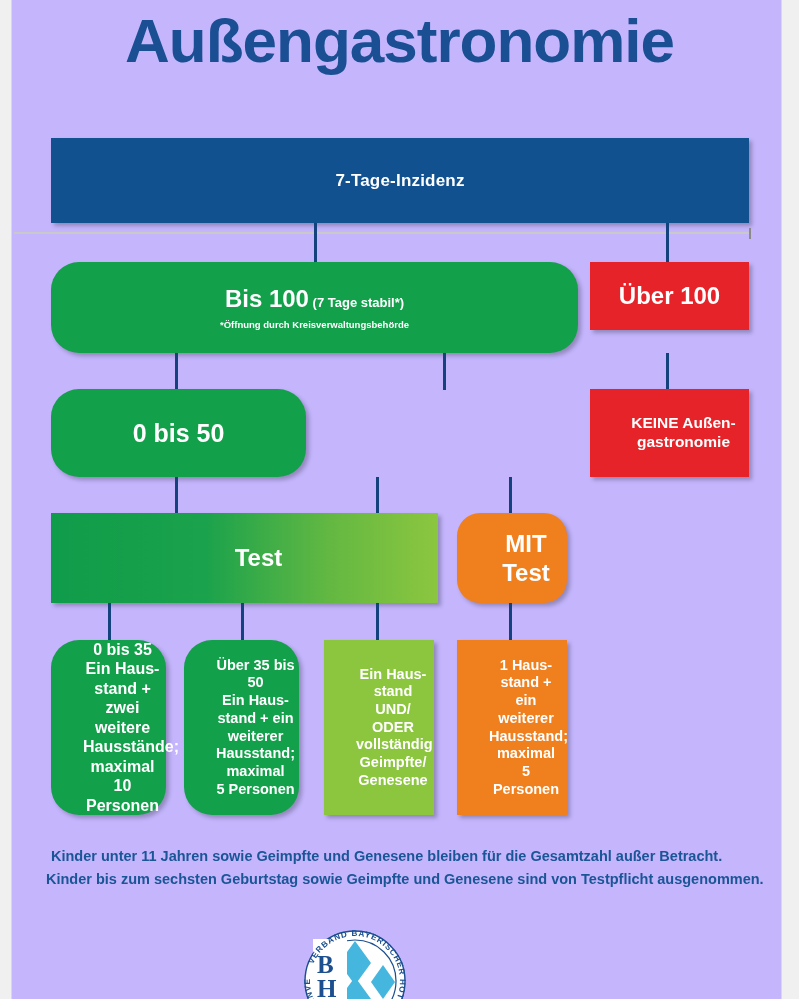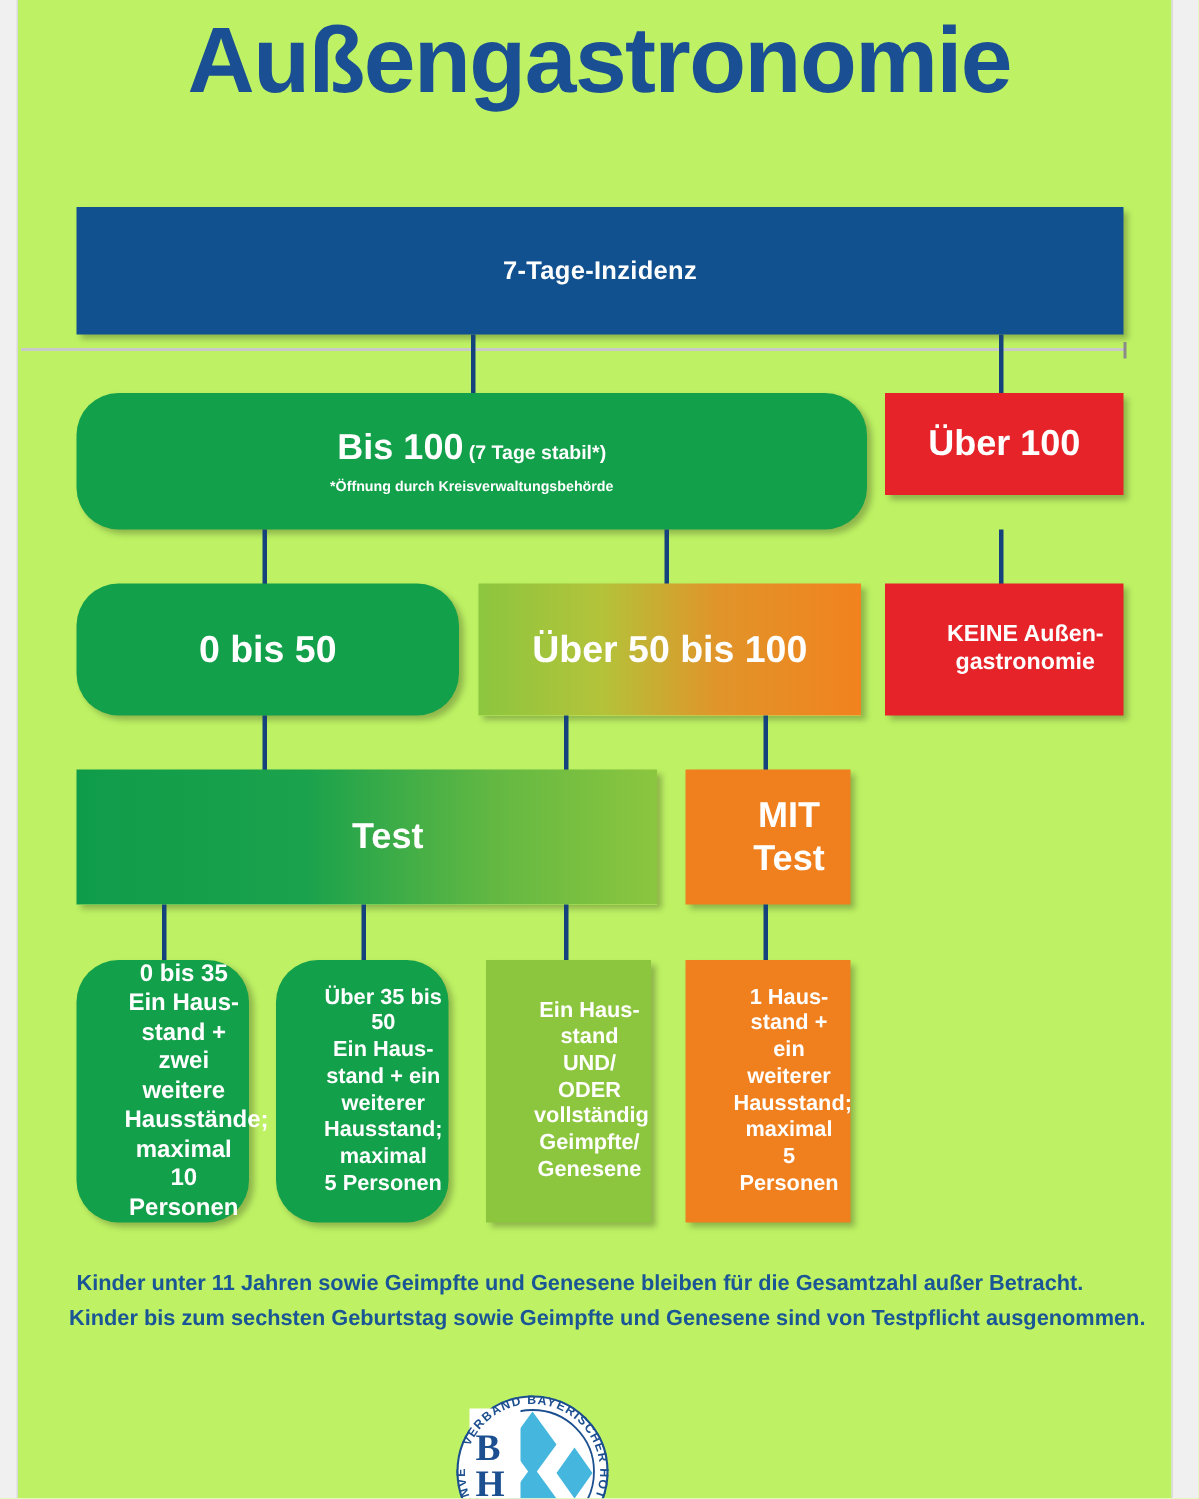--- a/index.html
+++ b/index.html
@@ -8,21 +8,21 @@
     padding: 0;
     background: #ffffff;
   }
   body {
     font-family: "Liberation Sans", sans-serif;
   }
   #poster {
     position: relative;
     width: 799px;
     height: 999px;
-    background: #bef264;
+    background: #c4b5fd;
     overflow: hidden;
   }
   
   .gutter {
     position: absolute;
     top: 0;
     height: 999px;
     background: #f0f0f0;
     border-right: 1px solid #d9d9d9;
     border-left: 1px solid #d9d9d9;
@@ -145,40 +145,37 @@
   </div>
 
   <div class="connector" style="left:175px; top:353px; height:37px;"></div>
   <div class="connector" style="left:443px; top:353px; height:37px;"></div>
   <div class="connector" style="left:666px; top:353px; height:37px;"></div>
 
   <div class="node green" style="left:51px; top:389px; width:255px; height:88px; font-size:25px;">
     <span class="inner">0 bis 50</span>
   </div>
 
-  <div class="node grad-g2o" style="left:319px; top:389px; width:255px; height:88px; font-size:25px;">
-    <span class="inner">Über 50 bis 100</span>
-  </div>
 
   <div class="node red l1" style="left:590px; top:389px; width:159px; height:88px; font-size:15.5px;">
     <span class="inner" style="white-space:pre-line;">KEINE Außen-
 gastronomie</span>
   </div>
 
   <div class="connector" style="left:175px; top:477px; height:37px;"></div>
   <div class="connector" style="left:376px; top:477px; height:37px;"></div>
   <div class="connector" style="left:509px; top:477px; height:37px;"></div>
 
   <div class="node grad-dg2lg l1" style="left:51px; top:513px; width:387px; height:90px; font-size:24px;">
     <span class="inner">
       <span style="display:block;">Test</span>
     </span>
   </div>
 
-  <div class="node orange l1" style="left:457px; top:513px; width:110px; height:90px; font-size:24px;">
+  <div class="node orange l1" style="left:457px; top:513px; width:110px; height:90px; font-size:24px;border-radius:23px;">
     <span class="inner">
       <span style="display:block;">MIT</span>
       <span style="display:block;">Test</span>
     </span>
   </div>
 
   <div class="connector" style="left:108px; top:603px; height:38px;"></div>
   <div class="connector" style="left:241px; top:603px; height:38px;"></div>
   <div class="connector" style="left:376px; top:603px; height:38px;"></div>
   <div class="connector" style="left:509px; top:603px; height:38px;"></div>

